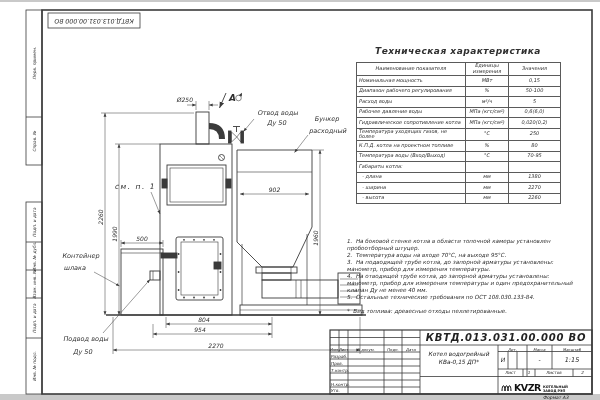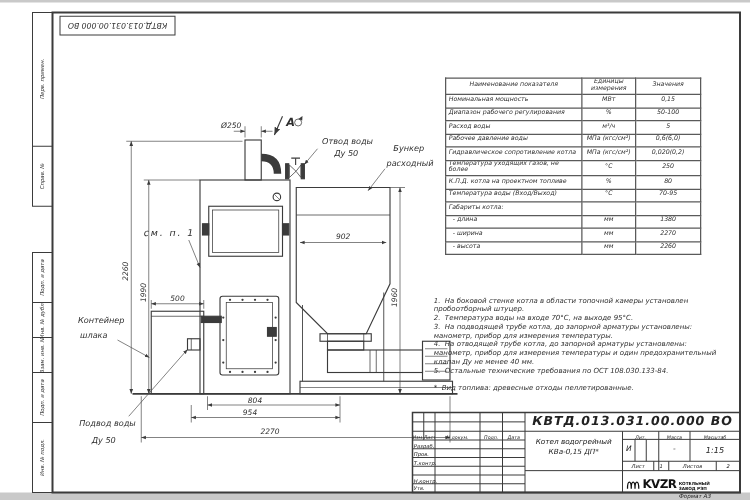--- a/index.html
+++ b/index.html
@@ -271,20 +271,21 @@
     <line x1="330" y1="364" x2="420" y2="364"></line>
     <line x1="330" y1="371" x2="420" y2="371"></line>
     <line x1="330" y1="378" x2="420" y2="378"></line>
     <line x1="330" y1="385" x2="420" y2="385"></line>
     <line x1="498" y1="349.5" x2="592" y2="349.5"></line>
     <line x1="498" y1="367" x2="592" y2="367"></line>
     <line x1="420" y1="374.5" x2="592" y2="374.5"></line>
   </g>
 </svg>
 
+<div id="tech-title" class="abs">Техническая характеристика</div>
 <table id="tech-table">
   <colgroup>
           <col style="width:109px">
           <col style="width:43px">
           <col style="width:52px">
         </colgroup>
   <thead>
     <tr>
       <th>Наименование показателя</th>
       <th>Единицы

